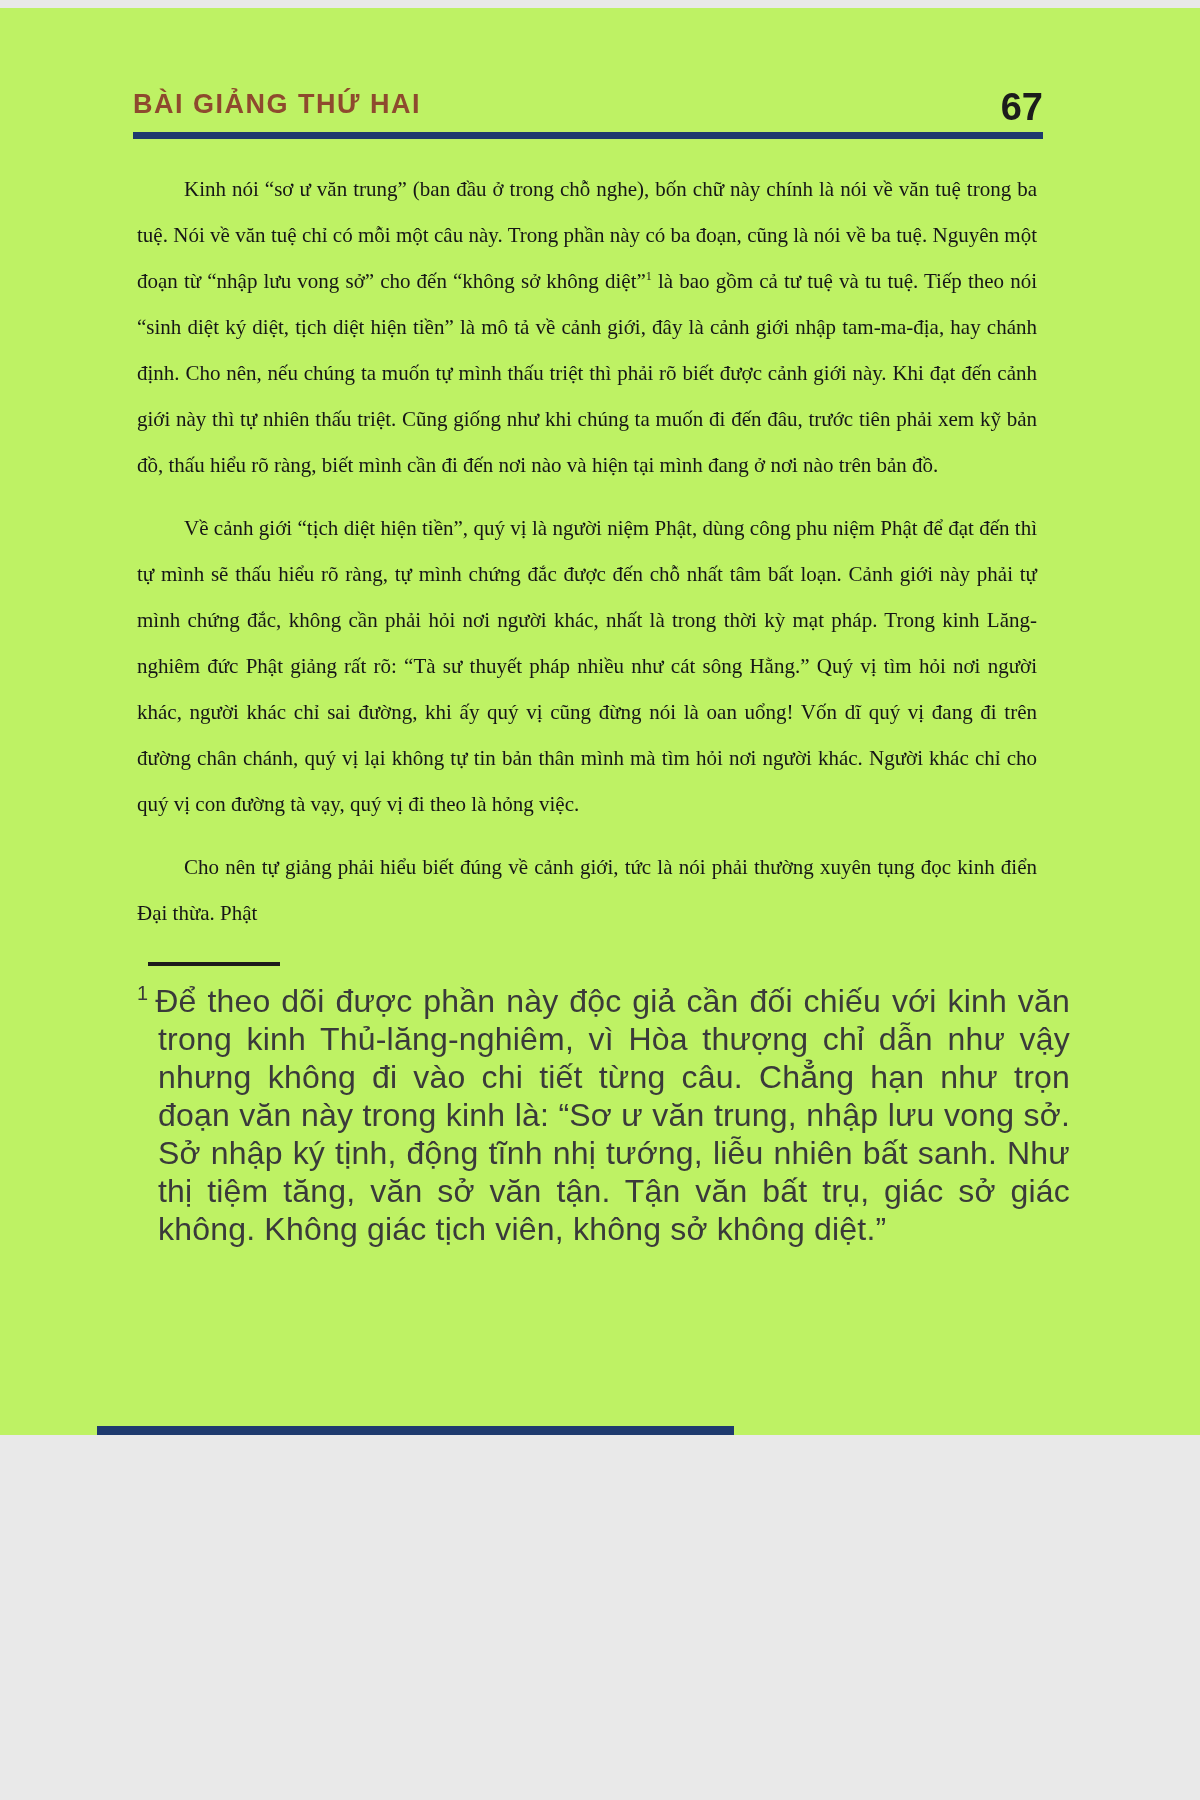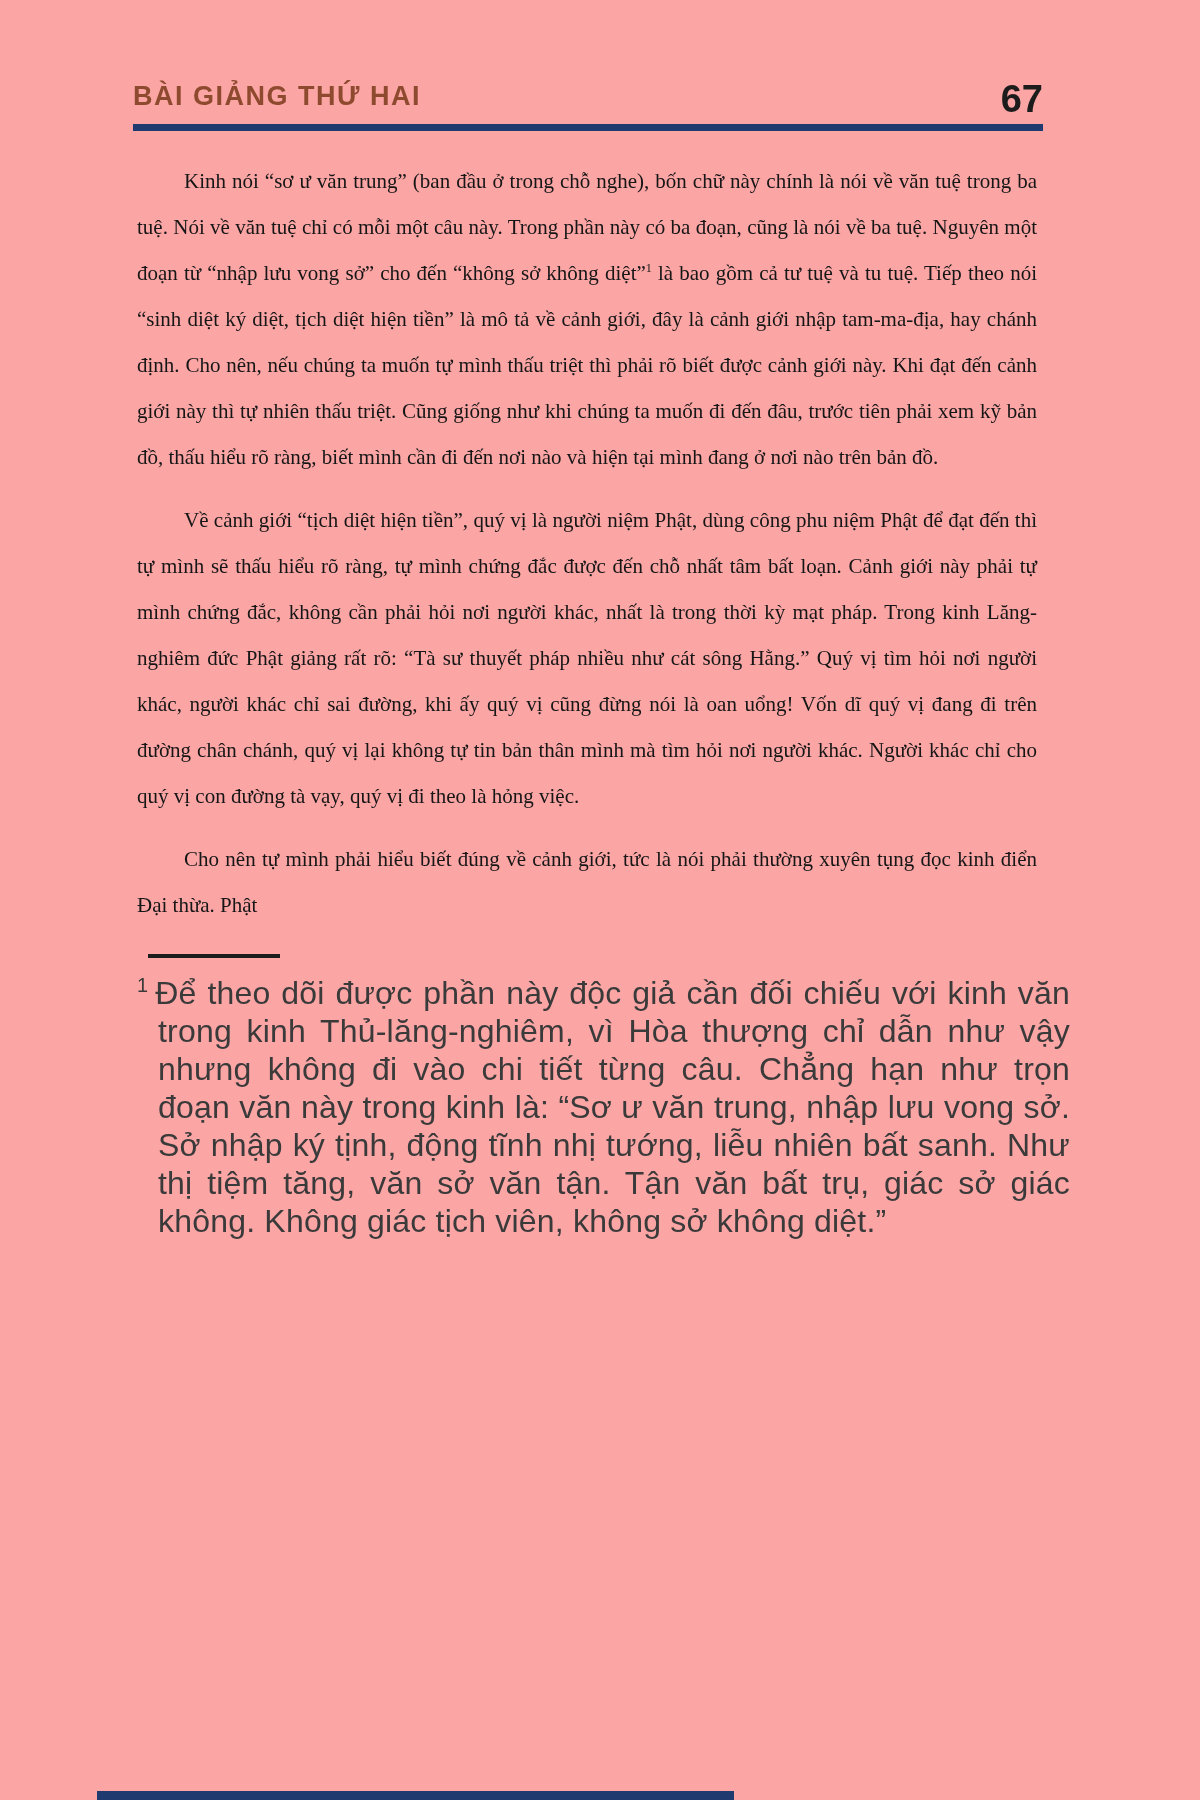--- a/index.html
+++ b/index.html
@@ -4,23 +4,23 @@
 <style>
   :root{
     --c-header_title:#8e4a2e;
     --c-rule:#1e3a6e;
     --c-body_text:#161616;
     --c-footnote_text:#3a3a3a;
   }
   html,body{margin:0;padding:0;background:#e9e9e9;}
   .page{
     position:relative;
-    width:1200px;height:1800px;
-    margin:0 auto;
-    background:#fca5a5;
+    width:1200px;height:1427px;
+    margin:8px auto;
+    background:#bef264;
     font-family:"Liberation Serif", serif;
     overflow:hidden;
   }
   .header{
     position:absolute;left:133px;top:80px;width:910px;
     display:flex;justify-content:space-between;align-items:flex-end;
   }
   .header-title{
     font-family:"Liberation Sans", sans-serif;
     font-weight:700;font-size:27px;letter-spacing:1.5px;
@@ -86,21 +86,21 @@
 
   <div class="header-rule"></div>
 
   <div class="content">
 
     <div class="bodytext">
       <p><span>Kinh nói “sơ ư văn trung” (ban đầu ở trong chỗ nghe), bốn chữ này chính là nói về văn tuệ trong ba tuệ. Nói về văn tuệ chỉ có mỗi một câu này. Trong phần này có ba đoạn, cũng là nói về ba tuệ. Nguyên một đoạn từ “nhập lưu vong sở” cho đến “không sở không diệt”</span><sup class="fnref">1</sup><span> là bao gồm cả tư tuệ và tu tuệ. Tiếp theo nói “sinh diệt ký diệt, tịch diệt hiện tiền” là mô tả về cảnh giới, đây là cảnh giới nhập tam-ma-địa, hay chánh định. Cho nên, nếu chúng ta muốn tự mình thấu triệt thì phải rõ biết được cảnh giới này. Khi đạt đến cảnh giới này thì tự nhiên thấu triệt. Cũng giống như khi chúng ta muốn đi đến đâu, trước tiên phải xem kỹ bản đồ, thấu hiểu rõ ràng, biết mình cần đi đến nơi nào và hiện tại mình đang ở nơi nào trên bản đồ.</span></p>
 
       <p>Về cảnh giới “tịch diệt hiện tiền”, quý vị là người niệm Phật, dùng công phu niệm Phật để đạt đến thì tự mình sẽ thấu hiểu rõ ràng, tự mình chứng đắc được đến chỗ nhất tâm bất loạn. Cảnh giới này phải tự mình chứng đắc, không cần phải hỏi nơi người khác, nhất là trong thời kỳ mạt pháp. Trong kinh Lăng-nghiêm đức Phật giảng rất rõ: “Tà sư thuyết pháp nhiều như cát sông Hằng.” Quý vị tìm hỏi nơi người khác, người khác chỉ sai đường, khi ấy quý vị cũng đừng nói là oan uổng! Vốn dĩ quý vị đang đi trên đường chân chánh, quý vị lại không tự tin bản thân mình mà tìm hỏi nơi người khác. Người khác chỉ cho quý vị con đường tà vạy, quý vị đi theo là hỏng việc.</p>
 
-      <p>Cho nên tự mình phải hiểu biết đúng về cảnh giới, tức là nói phải thường xuyên tụng đọc kinh điển Đại thừa. Phật</p>
+      <p>Cho nên tự giảng phải hiểu biết đúng về cảnh giới, tức là nói phải thường xuyên tụng đọc kinh điển Đại thừa. Phật</p>
     </div>
 
     <div class="fn-sep"></div>
 
     <div class="footnote"><sup class="fn-marker">1</sup><span>Để theo dõi được phần này độc giả cần đối chiếu với kinh văn trong kinh Thủ-lăng-nghiêm, vì Hòa thượng chỉ dẫn như vậy nhưng không đi vào chi tiết từng câu. Chẳng hạn như trọn đoạn văn này trong kinh là: “Sơ ư văn trung, nhập lưu vong sở. Sở nhập ký tịnh, động tĩnh nhị tướng, liễu nhiên bất sanh. Như thị tiệm tăng, văn sở văn tận. Tận văn bất trụ, giác sở giác không. Không giác tịch viên, không sở không diệt.”</span></div>
 
   </div>
 
   <div class="footer-rule"></div>
 

